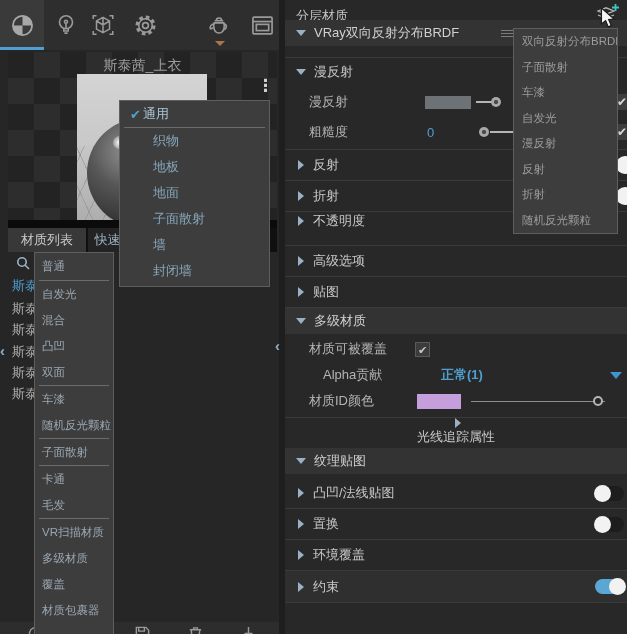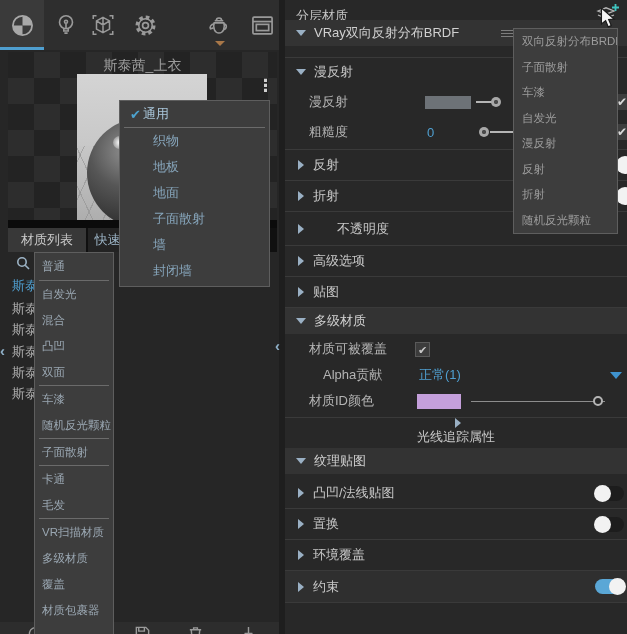--- a/index.html
+++ b/index.html
@@ -260,21 +260,21 @@
     <span class="rp-sec-label">反射</span>
     <div class="knob-solo" style="left:331px; top:6px;"></div>
   </div>
   <div class="rp-hr" style="top:180px"></div>
   <div class="rp-row" style="top:181px; height:30px;">
     <div class="tri-right"></div>
     <span class="rp-sec-label">折射</span>
     <div class="knob-solo" style="left:331px; top:6px;"></div>
   </div>
   <div class="rp-hr" style="top:211px"></div>
-  <div class="rp-row" style="top:212px; height:33px;gap:24px;">
+  <div class="rp-row" style="top:204px; height:33px;">
     <div class="tri-right"></div>
     <span class="rp-sec-label">不透明度</span>
   </div>
   <div class="rp-hr" style="top:245px"></div>
   <div class="rp-row" style="top:246px; height:30px;">
     <div class="tri-right"></div>
     <span class="rp-sec-label">高级选项</span>
   </div>
   <div class="rp-hr" style="top:276px"></div>
   <div class="rp-row" style="top:277px; height:30px;">
@@ -288,21 +288,21 @@
     <span>多级材质</span>
   </div>
 
   <div class="rp-row" style="top:336px; height:26px;">
     <span class="rp-label" style="margin-left:24px">材质可被覆盖</span>
     <div class="checkbox" style="position:absolute; left:130px;">✔</div>
   </div>
 
   <div class="rp-row" style="top:362px; height:26px;">
     <span class="rp-label" style="margin-left:38px">Alpha贡献</span>
-    <span class="accent-text" style="position:absolute; left:134px;">正常(1)</span>
+    <span class="accent-text" style="position:absolute; left:156px;font-weight:bold;">正常(1)</span>
     <div class="chev-down-blue" style="position:absolute; left:325px;"></div>
   </div>
 
   <div class="rp-row" style="top:388px; height:26px;">
     <span class="rp-label" style="margin-left:24px">材质ID颜色</span>
     <div class="swatch" style="position:absolute; left:132px; width:44px; height:15px; background:var(--color-material_id_swatch);"></div>
     <div class="track" style="position:absolute; left:186px; width:134px;"></div>
     <div class="track-dot" style="position:absolute; left:308px;"></div>
   </div>
 

